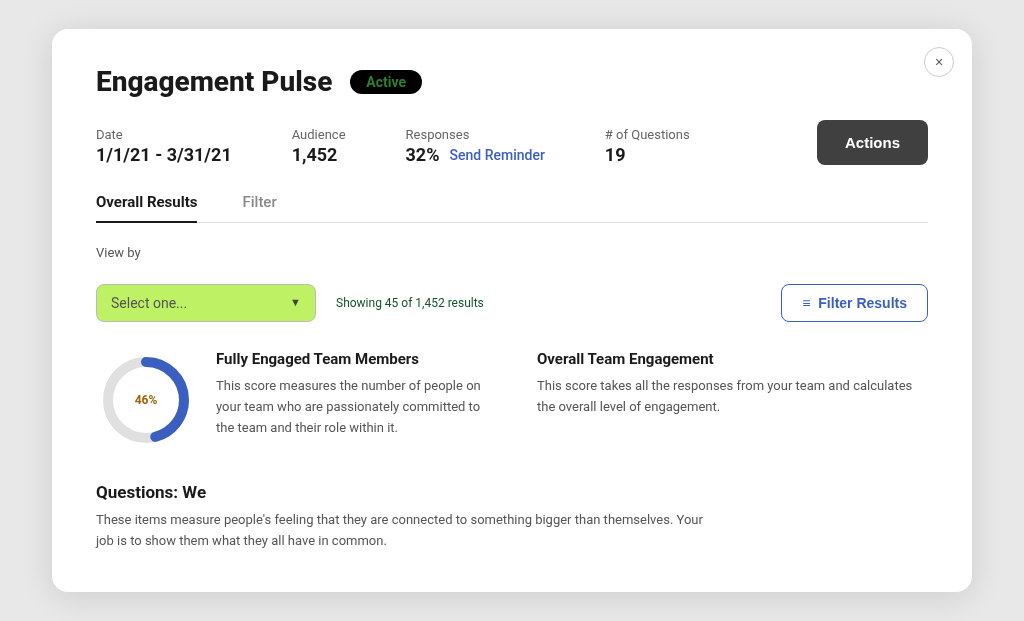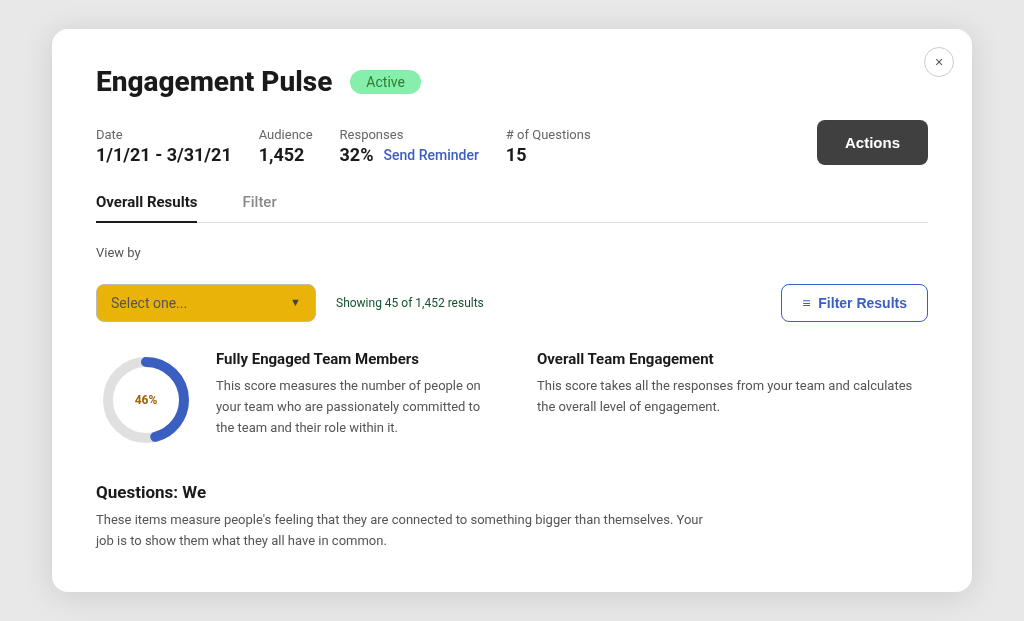--- a/index.html
+++ b/index.html
@@ -40,31 +40,31 @@
       align-items: center;
       gap: 18px;
       margin-bottom: 22px;
     }
     .page-title {
       font-size: 28px;
       font-weight: 800;
       color: #1a1a1a;
     }
     .active-badge {
-      background: #86efac;
+      background: #000000;
       color: #2e7d32;
       border-radius: 20px;
       padding: 4px 16px;
       font-size: 14px;
-      font-weight: 400;
+      font-weight: 700;
     }
     .meta-row {
       display: flex;
       align-items: flex-end;
-      gap: 27px;
+      gap: 60px;
       margin-bottom: 28px;
     }
     .meta-item label {
       font-size: 13px;
       color: #666;
       display: block;
       margin-bottom: 2px;
     }
     .meta-item .meta-value {
       font-size: 18px;
@@ -131,21 +131,21 @@
       display: flex;
       align-items: center;
       justify-content: space-between;
       border: 1.5px solid #bbb;
       border-radius: 8px;
       padding: 10px 14px;
       width: 220px;
       cursor: pointer;
       font-size: 14px;
       color: #555;
-      background: #eab308;
+      background: #bef264;
     }
     .select-dropdown .chevron {
       font-size: 11px;
       color: #444;
     }
     .showing-text {
       font-size: 12px;
       color: #14532d;
     }
     .filter-btn {
@@ -239,21 +239,21 @@
     </div>
     <div class="meta-item">
       <label>Responses</label>
       <div class="response-row">
         <span class="meta-value">32%</span>
         <a class="send-reminder">Send Reminder</a>
       </div>
     </div>
     <div class="meta-item">
       <label># of Questions</label>
-      <div class="meta-value">15</div>
+      <div class="meta-value">19</div>
     </div>
     <button class="actions-btn">Actions</button>
   </div>
 
   <div class="tabs-row">
     <div class="tab active">Overall Results</div>
     <div class="tab">Filter</div>
   </div>
 
   <div class="view-by-section">

